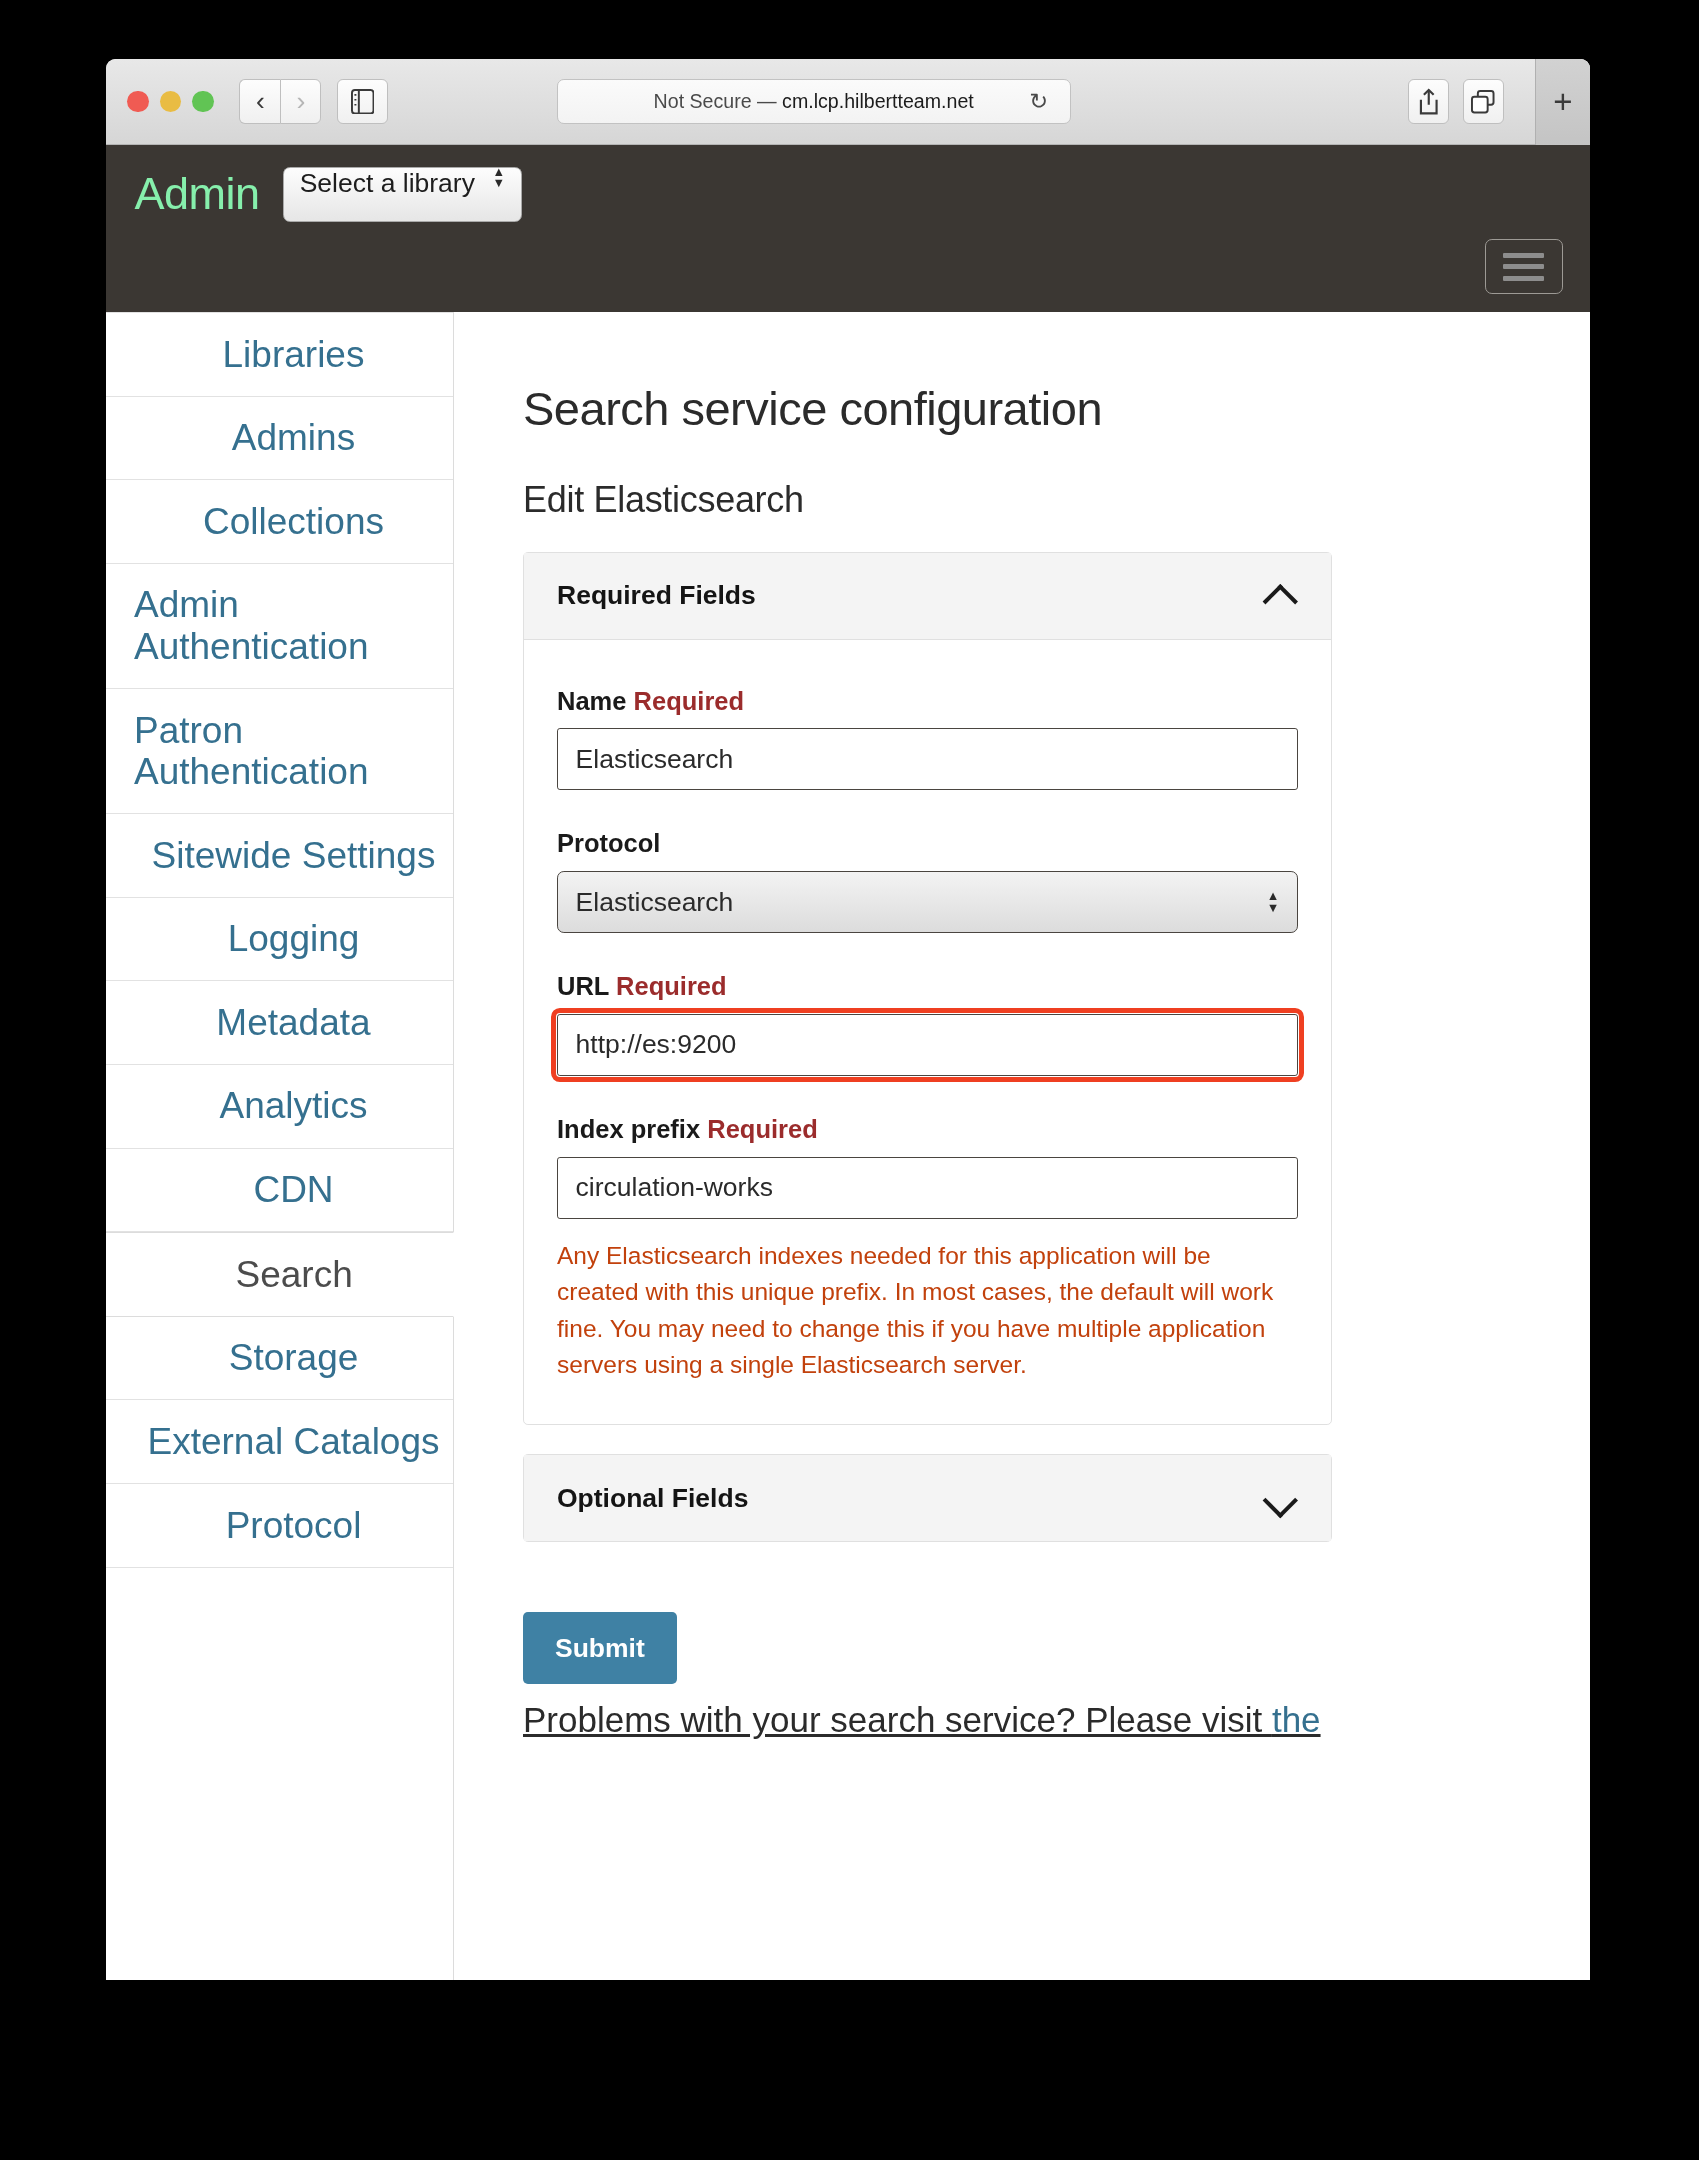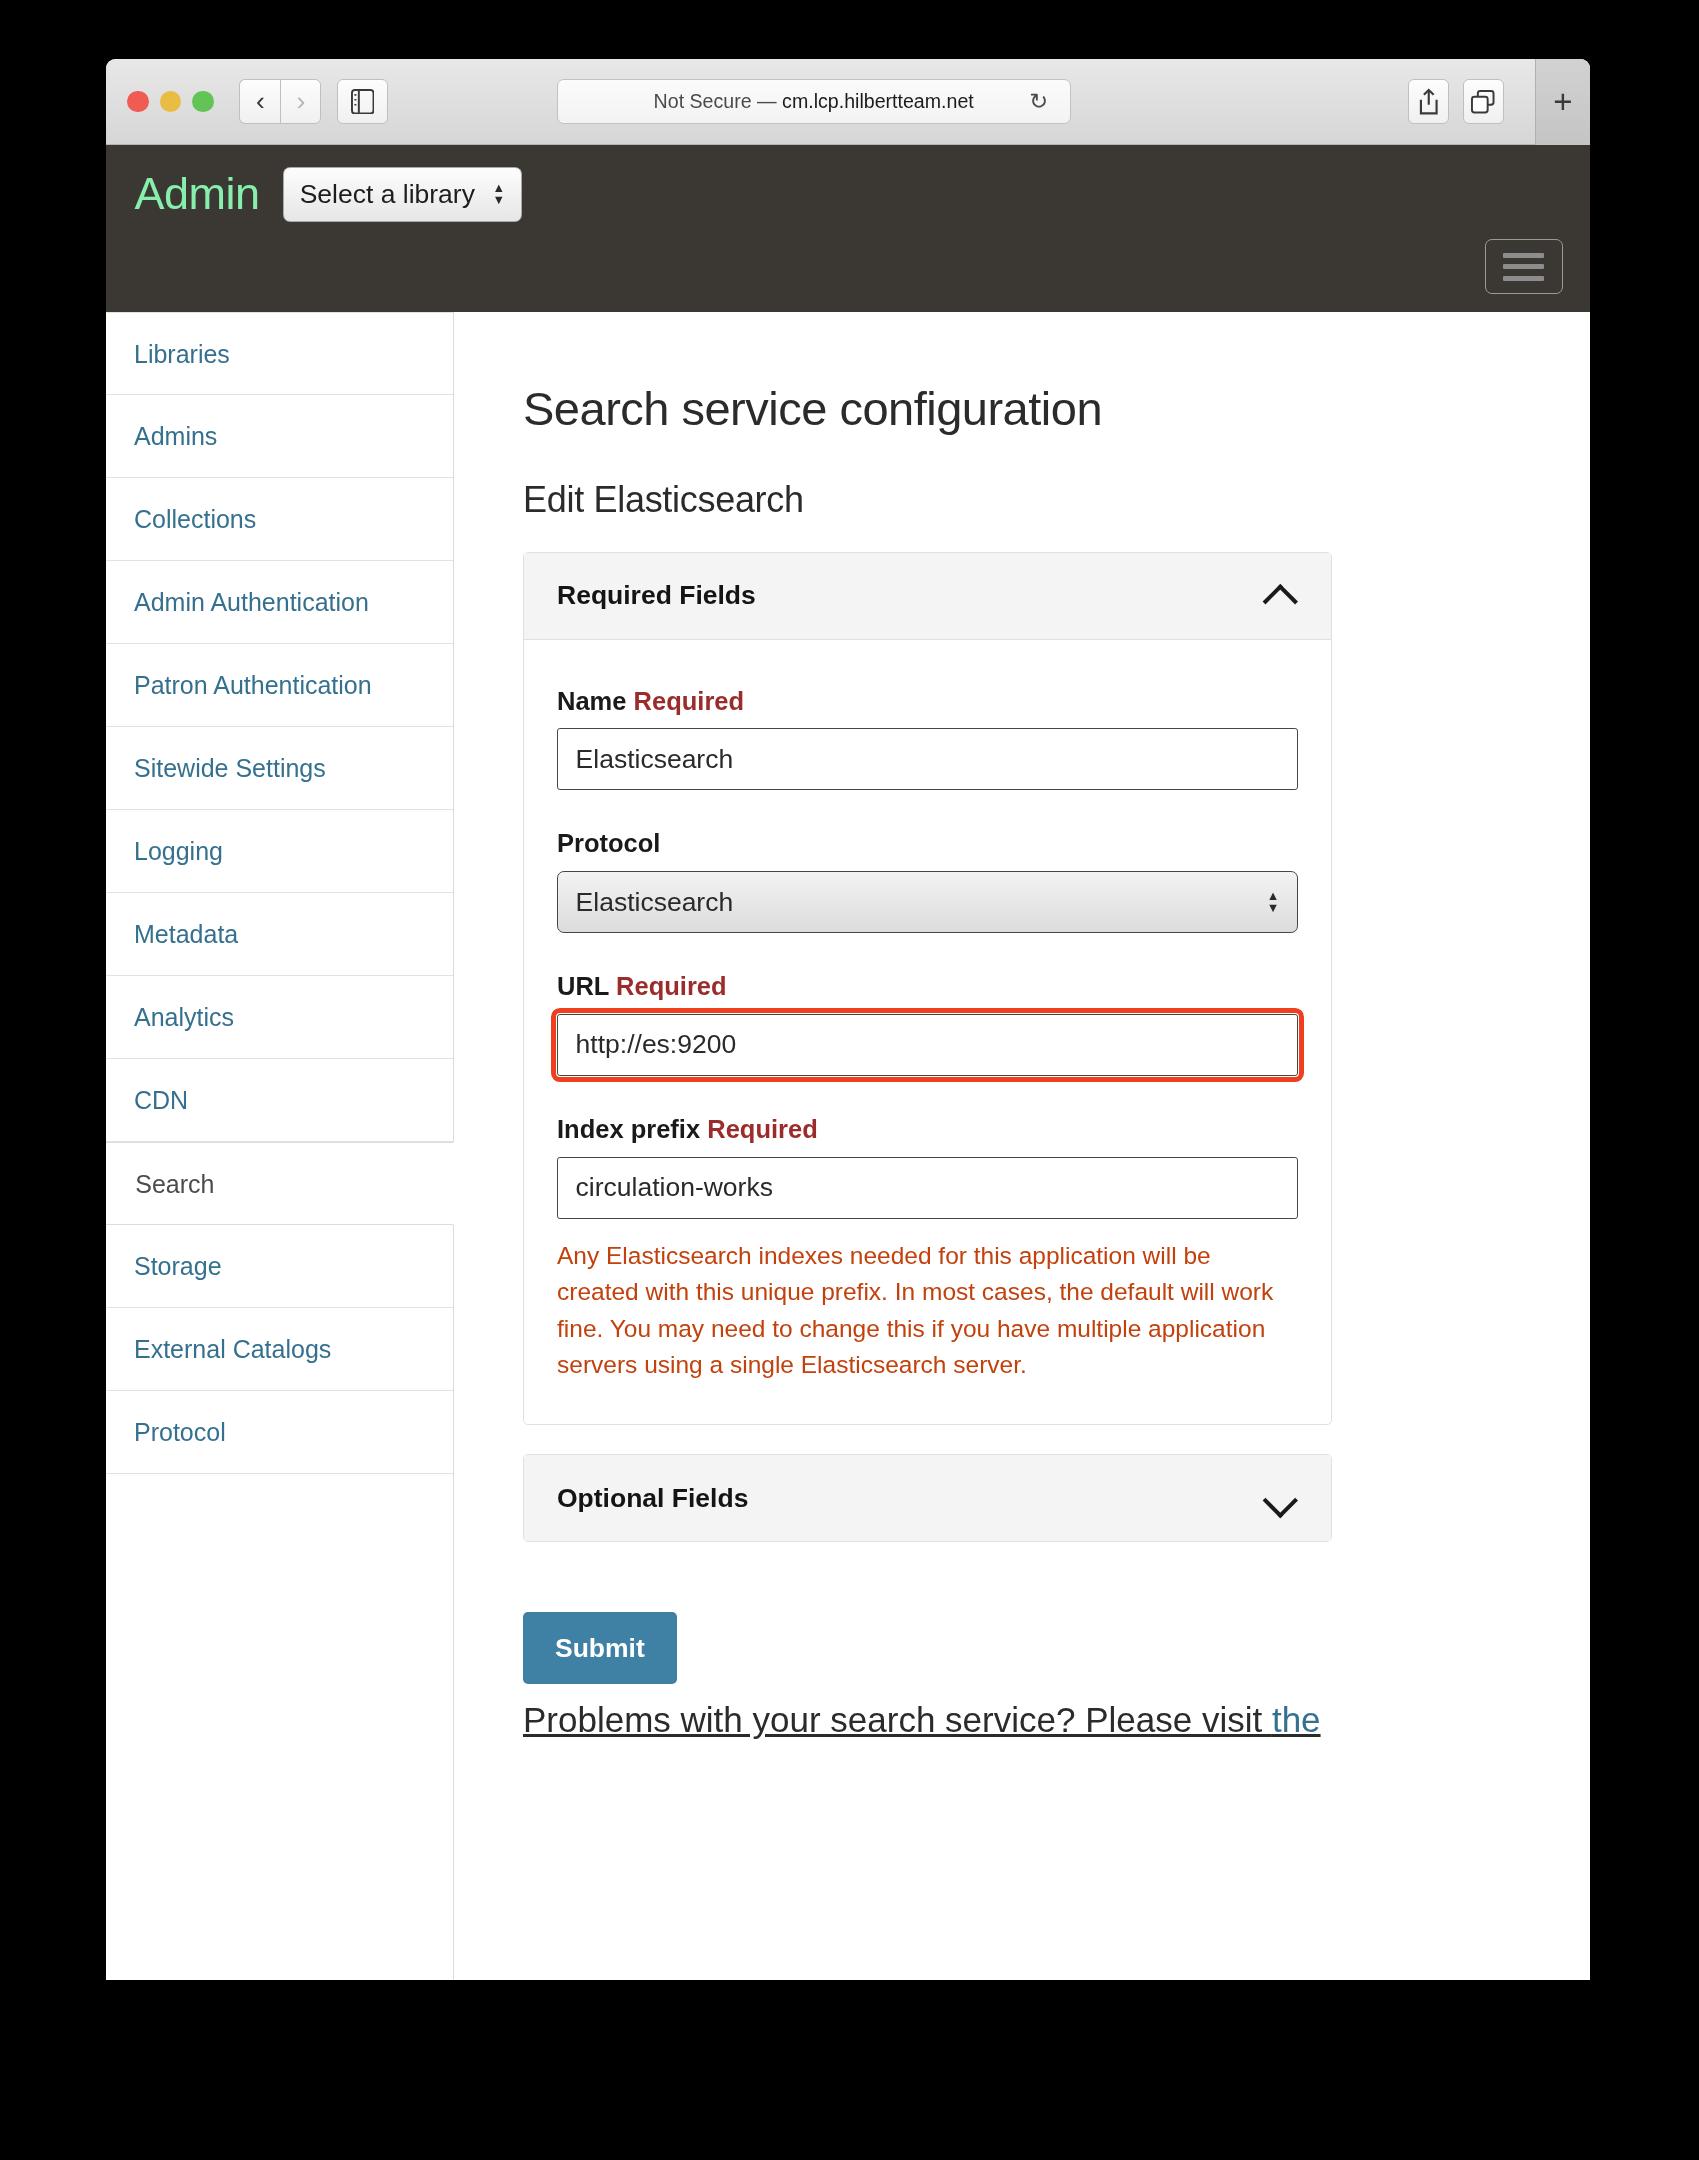--- a/index.html
+++ b/index.html
@@ -106,21 +106,21 @@
     margin-left: 1px;
   }
   .library-select {
     margin-left: 23.5px;
     background: linear-gradient(to bottom, #fdfdfd, #e6e6e6);
     border: 1px solid #a9a9a9;
     border-radius: 6.9px;
     height: 55px;
     padding: 0 15.7px 0 15.7px;
     display: flex;
-    align-items: center;
+    align-items: flex-start;
     gap: 17.6px;
     font-size: 26.5px;
     color: #1d1d1d;
   }
   .select-arrows {
     display: flex; flex-direction: column; gap: 2.9px;
     font-size: 12.7px; line-height: 8.8px; color: #2a2a2a;
   }
   .hamburger-btn {
     position: absolute;
@@ -142,26 +142,27 @@
   
   .sidebar {
     width: 348px;
     flex: 0 0 348px;
     border-right: 1px solid #dcdcdc;
     padding-top: 0;
   }
   .nav-item {
     border-bottom: 1px solid #e2e2e2;
     padding: 20.6px 0 20.6px 28px;
-    font-size: 25px;
+    font-size: 37px;
     color: #35708f;
     line-height: 1.12;
     min-height: 83px;
     display: flex;
     align-items: center;
+    justify-content: center;
   }
   .nav-item:first-child { border-top: 1px solid #e2e2e2; }
   .nav-item.active {
     color: #4c4c4c;
     background: #ffffff;
     border: 1px solid #dcdcdc;
     border-right-color: #ffffff;
     border-radius: 5.9px 0 0 5.9px;
     margin-left: -7.8px;
     padding-left: 36px;

